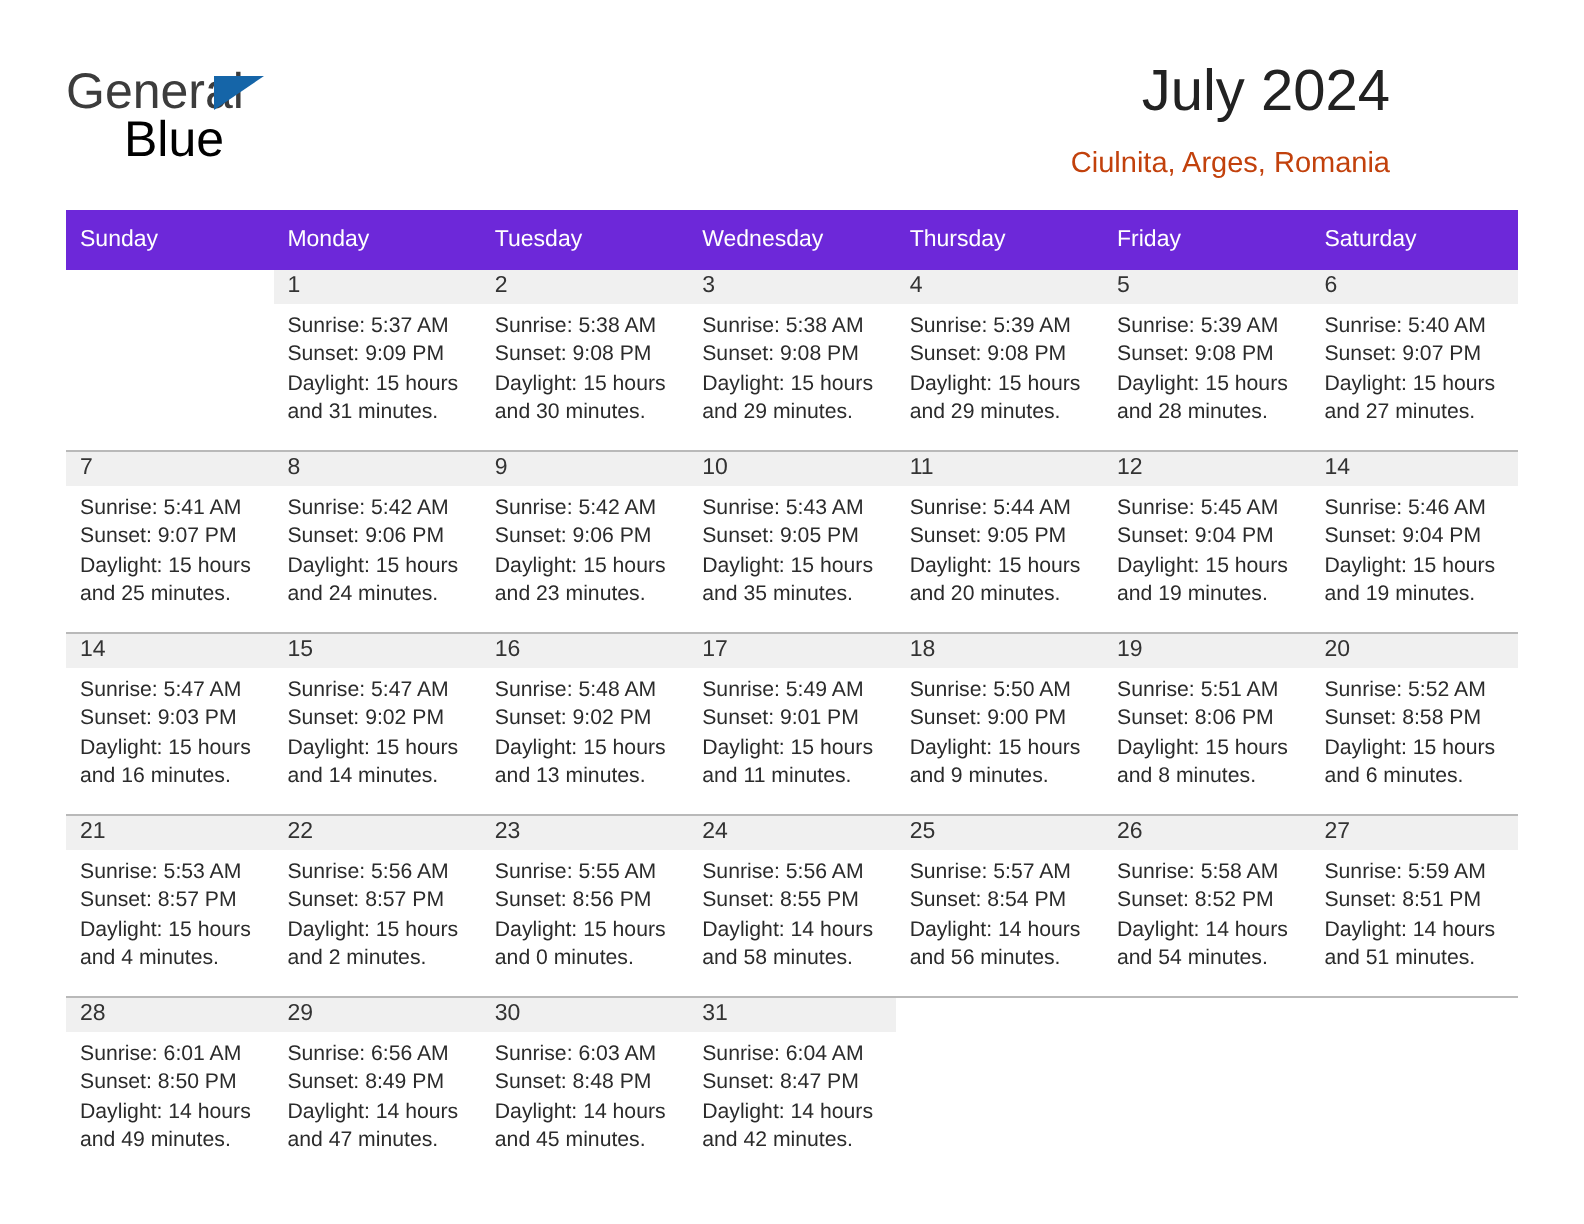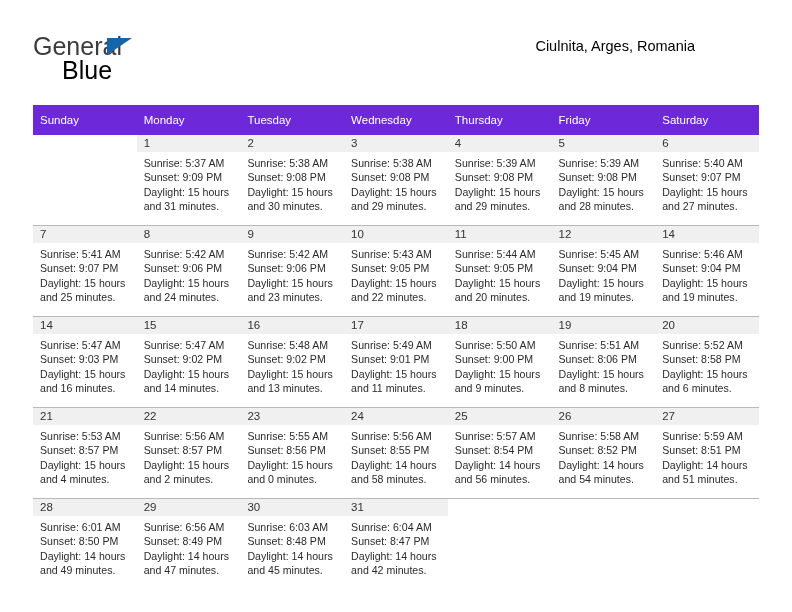--- a/index.html
+++ b/index.html
@@ -74,21 +74,21 @@
   .cal-title {
     font-size: 29px;
     color: #222222;
     line-height: 36px;
     font-weight: 400;
     white-space: nowrap;
   }
   .cal-subtitle {
     margin-top: 9px;
     font-size: 14.5px;
-    color: #000000;
+    color: #c2410c;
     line-height: 18px;
     font-weight: 400;
     white-space: nowrap;
   }
 
   
   .calendar {
     position: absolute;
     left: 33px;
     top: 105px;
@@ -154,20 +154,21 @@
 
   <div class="header">
 
     <div class="brand">
       <span class="brand-general">General</span>
       <span class="brand-flag"></span>
       <span class="brand-blue">Blue</span>
     </div>
 
     <div class="title-block">
+      <div class="cal-title">July 2024</div>
       <div class="cal-subtitle">Ciulnita, Arges, Romania</div>
     </div>
 
   </div>
 
   <table class="calendar">
     <colgroup>
       <col>
         <col>
         <col>
@@ -295,21 +296,21 @@
               </div>
             </div>
           </td>
           <td class="cell">
             <div class="cell-inner">
               <span class="daynum">10</span>
               <div class="lines">
                 <div>Sunrise: 5:43 AM</div>
                 <div>Sunset: 9:05 PM</div>
                 <div>Daylight: 15 hours</div>
-                <div>and 22 minutes.</div>
+                <div>and 35 minutes.</div>
               </div>
             </div>
           </td>
           <td class="cell">
             <div class="cell-inner">
               <span class="daynum">11</span>
               <div class="lines">
                 <div>Sunrise: 5:44 AM</div>
                 <div>Sunset: 9:05 PM</div>
                 <div>Daylight: 15 hours</div>

